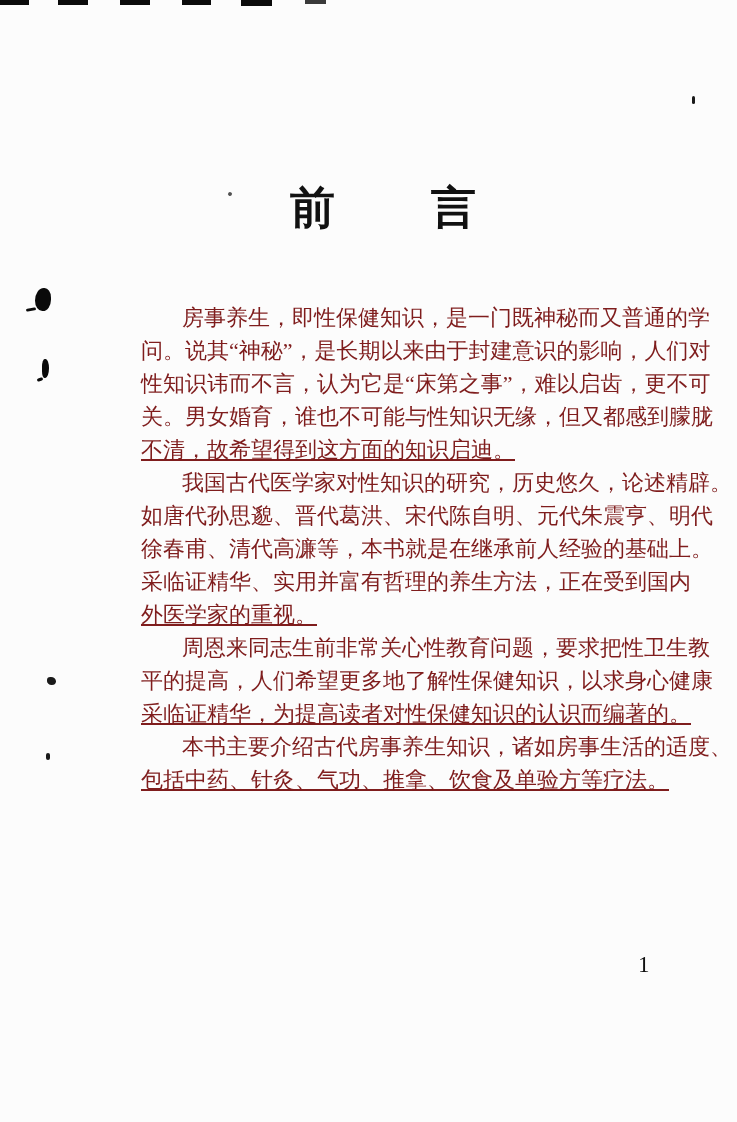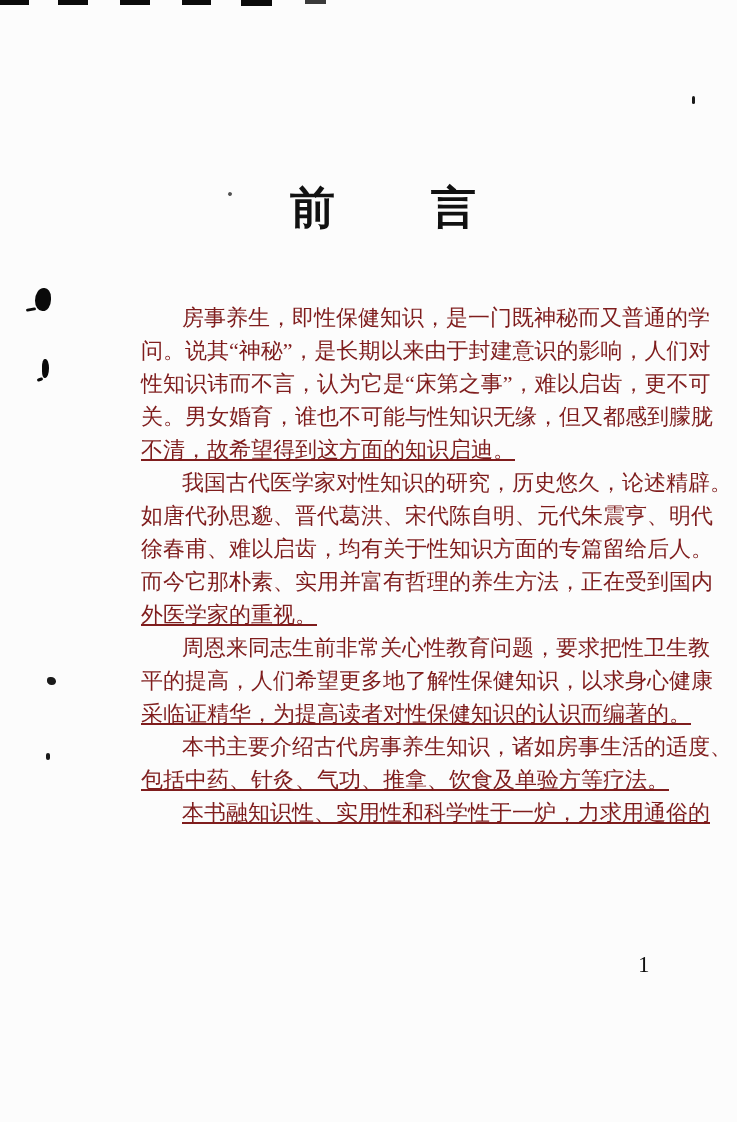--- a/index.html
+++ b/index.html
@@ -141,26 +141,25 @@
   <div class="title">前　　言</div>
 
   <div class="text-block">
     <div class="line indent">房事养生，即性保健知识，是一门既神秘而又普通的学</div>
     <div class="line">问。说其“神秘”，是长期以来由于封建意识的影响，人们对</div>
     <div class="line">性知识讳而不言，认为它是“床第之事”，难以启齿，更不可</div>
     <div class="line">关。男女婚育，谁也不可能与性知识无缘，但又都感到朦胧</div>
     <div class="line short">不清，故希望得到这方面的知识启迪。</div>
     <div class="line indent">我国古代医学家对性知识的研究，历史悠久，论述精辟。</div>
     <div class="line">如唐代孙思邈、晋代葛洪、宋代陈自明、元代朱震亨、明代</div>
-    <div class="line">徐春甫、难以启齿，均有关于性知识方面的专篇留给后人。</div>
-    <div class="line">而今它那朴素、实用并富有哲理的养生方法，正在受到国内</div>
+    <div class="line">徐春甫、清代高濂等，本书就是在继承前人经验的基础上。</div>
+    <div class="line">采临证精华、实用并富有哲理的养生方法，正在受到国内</div>
     <div class="line short">外医学家的重视。</div>
     <div class="line indent">周恩来同志生前非常关心性教育问题，要求把性卫生教</div>
     <div class="line">平的提高，人们希望更多地了解性保健知识，以求身心健康</div>
     <div class="line short">采临证精华，为提高读者对性保健知识的认识而编著的。</div>
     <div class="line indent">本书主要介绍古代房事养生知识，诸如房事生活的适度、</div>
     <div class="line short">包括中药、针灸、气功、推拿、饮食及单验方等疗法。</div>
-    <div class="line indent short">本书融知识性、实用性和科学性于一炉，力求用通俗的</div>
   </div>
 
   <div class="page-number">1</div>
 
 </div>
 
 </body></html>

